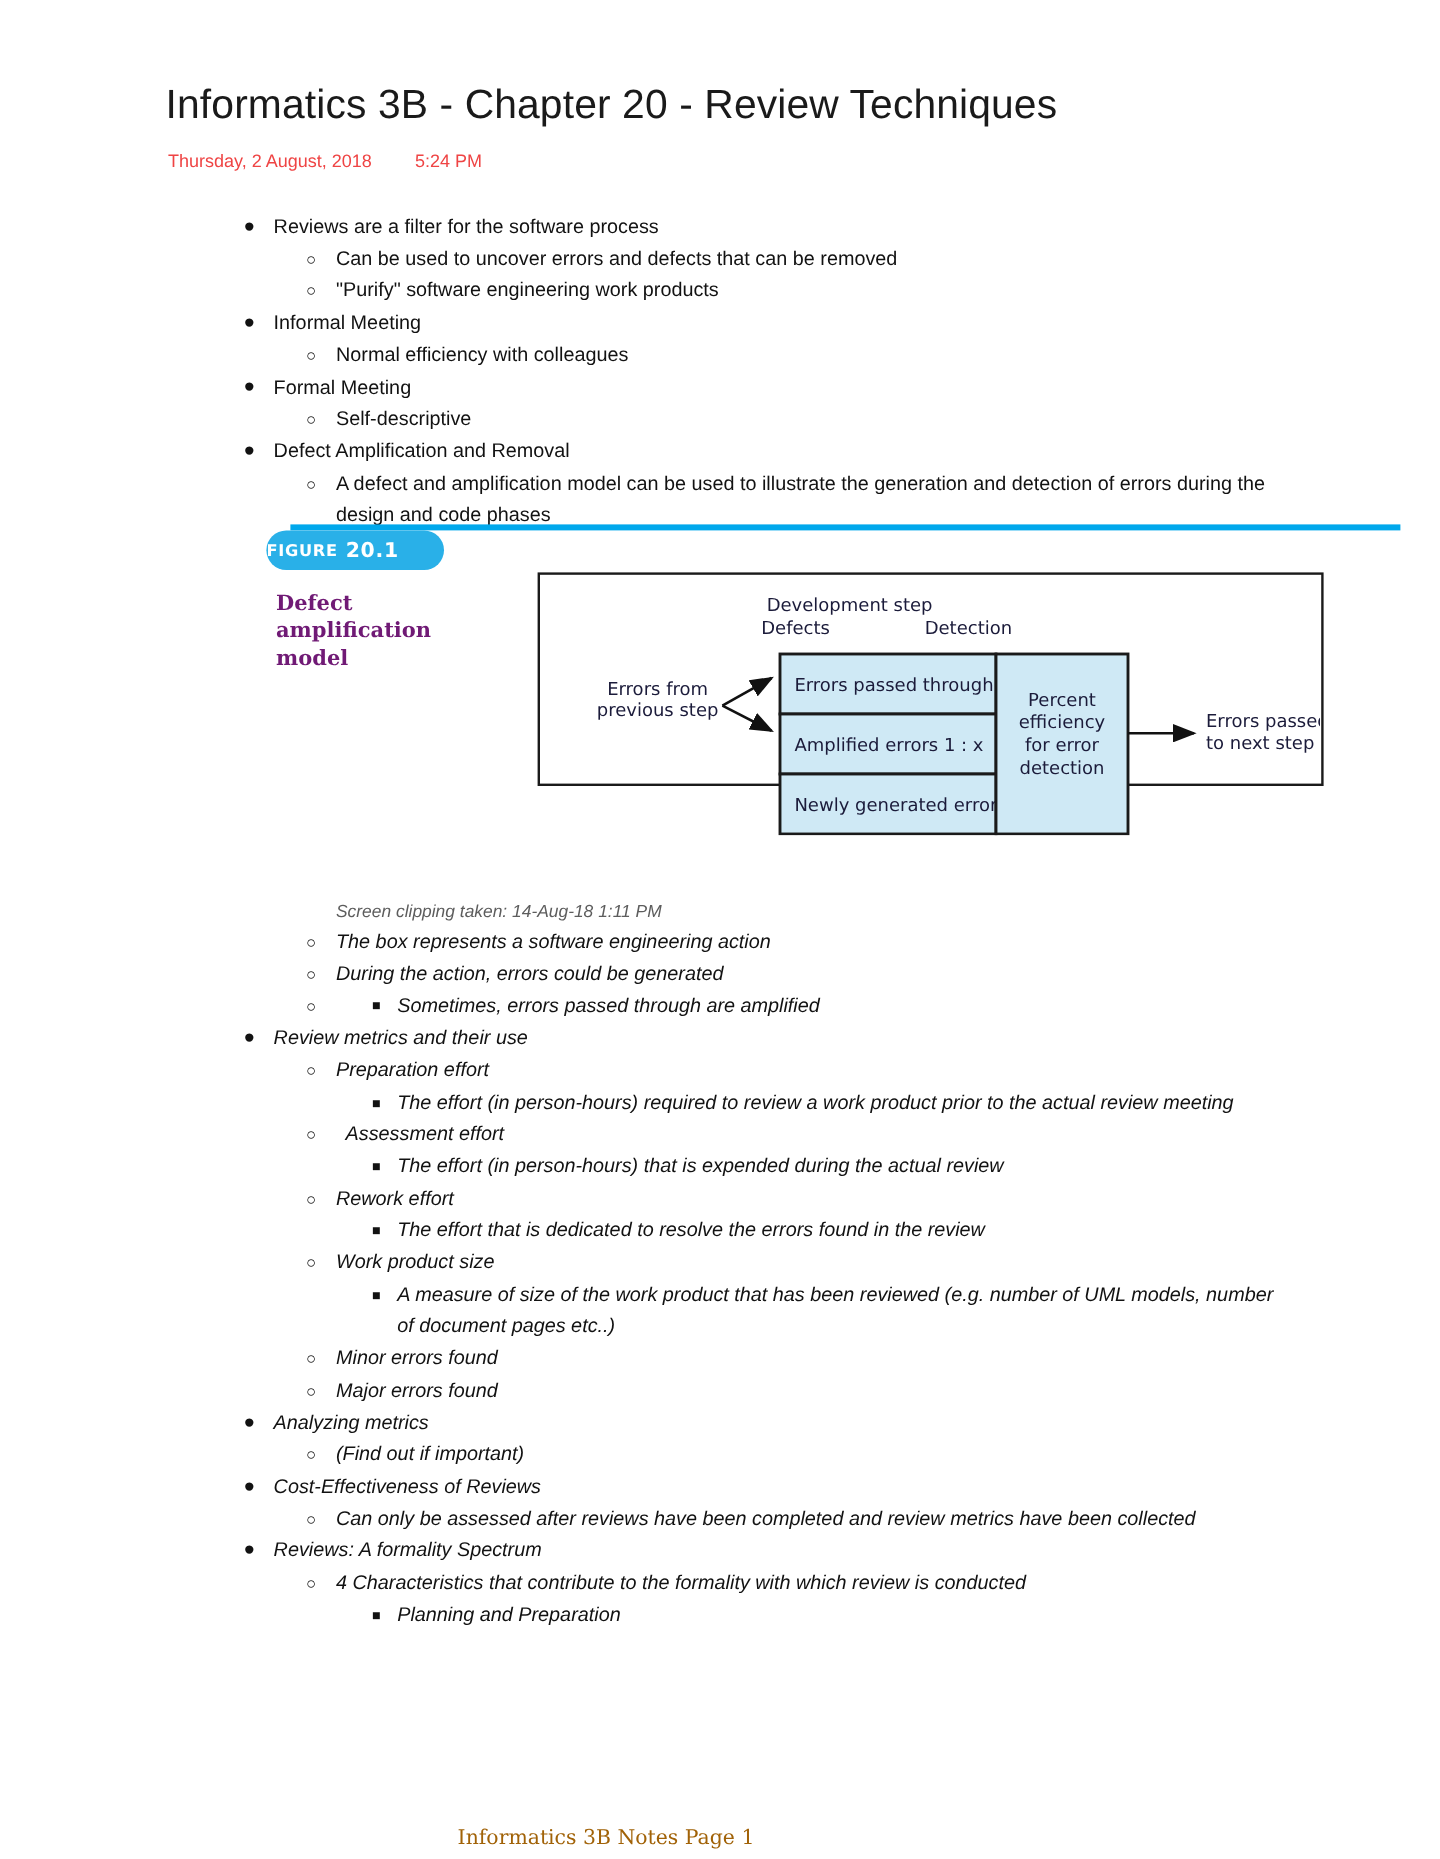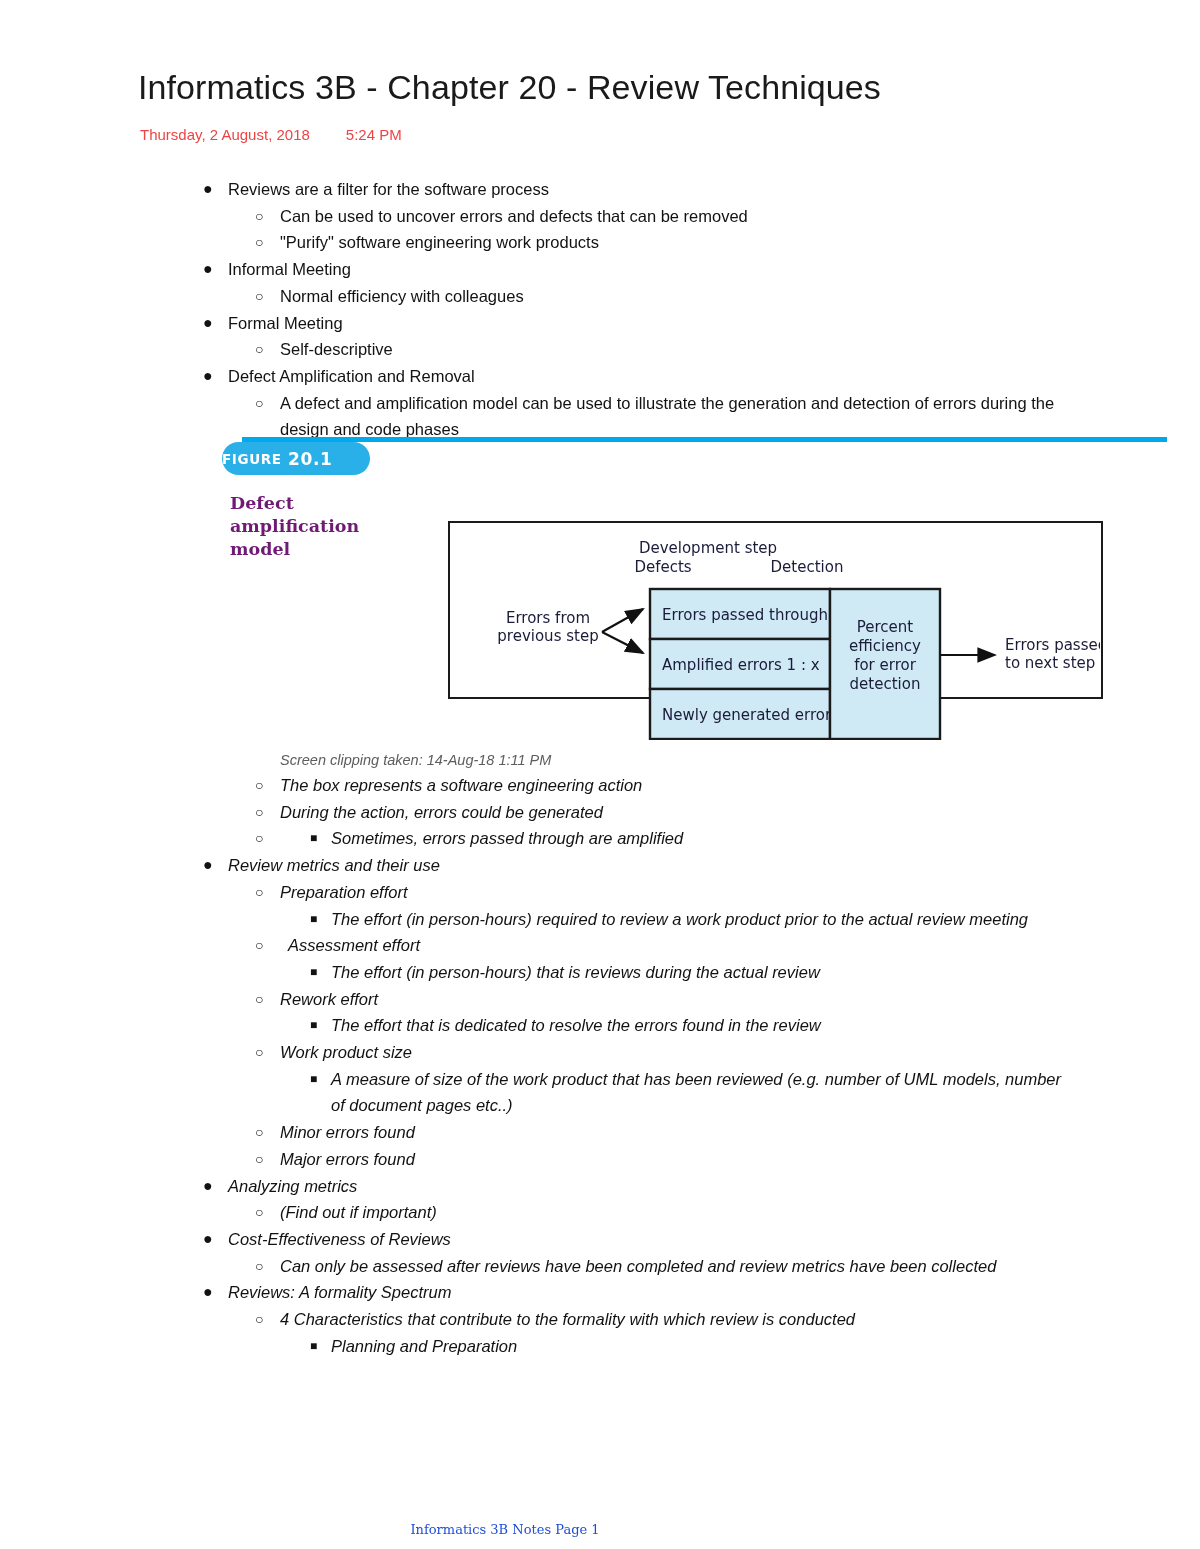--- a/index.html
+++ b/index.html
@@ -139,34 +139,33 @@
   }
   .fig-frame {
     position: absolute;
     left: 226px;
     top: 40px;
     width: 655px;
     height: 178px;
     border: 2.5px solid #1a1a1a;
     background: #ffffff;
     box-sizing: border-box;
-    margin-top: 44px;
   }
   .fig-svg { display: block; }
 
   
   .footer {
     position: absolute;
     left: 0;
     top: 1522px;
     width: 1010px;
     text-align: center;
     font-family: "DejaVu Serif", serif;
-    font-size: 13px;
-    color: #1d4ed8;
+    font-size: 17px;
+    color: #a16207;
   }
 </style>
 </head>
 <body>
 
 <div class="page">
 
   <div class="doc-title">Informatics 3B - Chapter 20 - Review Techniques</div>
   <div class="doc-subtitle">
     <span>Thursday, 2 August, 2018</span><span class="sub-time">5:24 PM</span>
@@ -292,21 +291,21 @@
     <div class="li lvl3">
         <span class="bullet">■</span>
         <span class="txt">The effort (in person-hours) required to review a work product prior to the actual review meeting</span>
       </div>
     <div class="li lvl2b">
         <span class="bullet">○</span>
         <span class="txt">Assessment effort</span>
       </div>
     <div class="li lvl3">
         <span class="bullet">■</span>
-        <span class="txt">The effort (in person-hours) that is reviews during the actual review</span>
+        <span class="txt">The effort (in person-hours) that is expended during the actual review</span>
       </div>
     <div class="li lvl2">
         <span class="bullet">○</span>
         <span class="txt">Rework effort</span>
       </div>
     <div class="li lvl3">
         <span class="bullet">■</span>
         <span class="txt">The effort that is dedicated to resolve the errors found in the review</span>
       </div>
     <div class="li lvl2">

